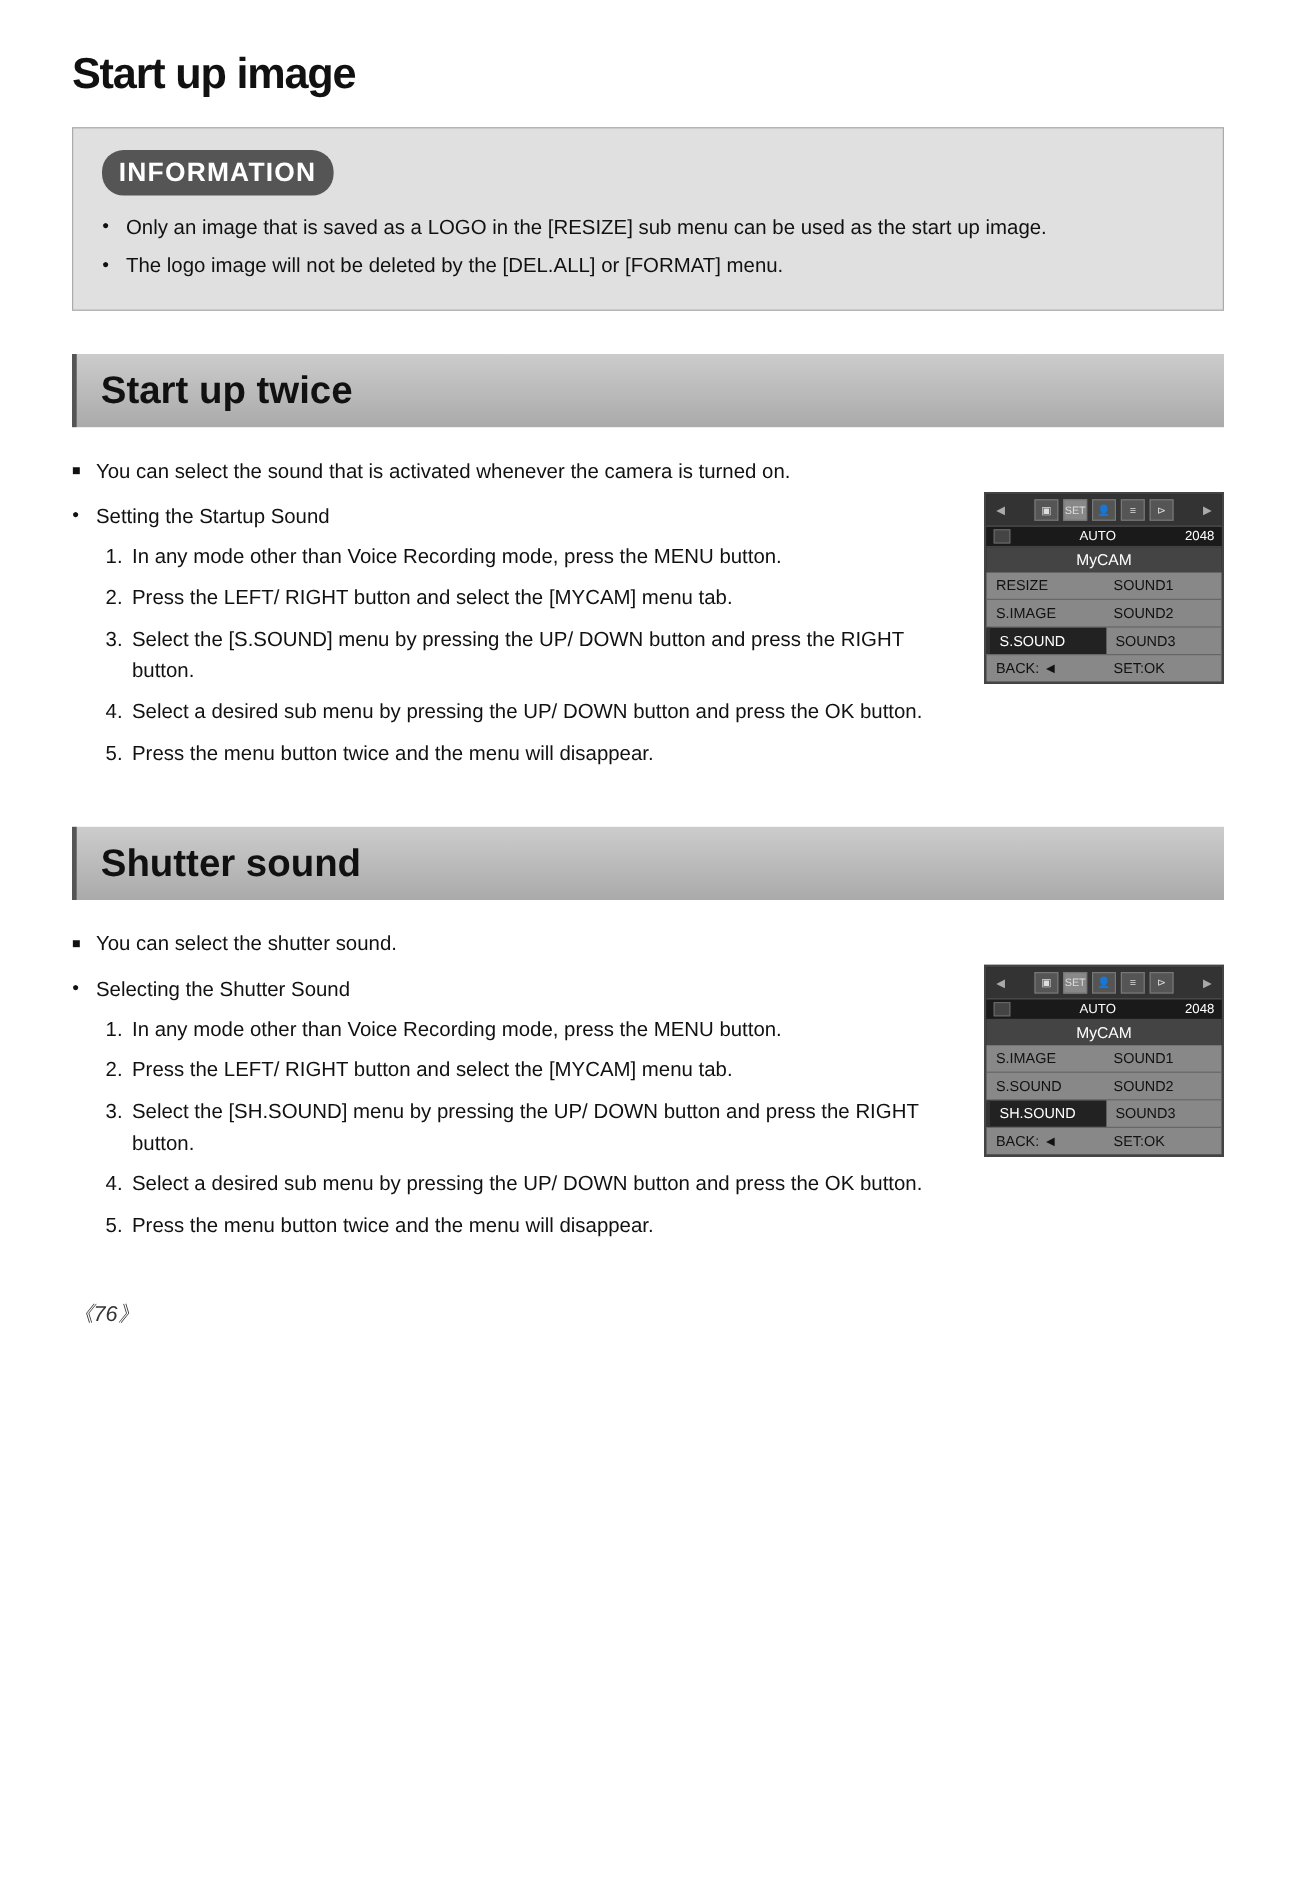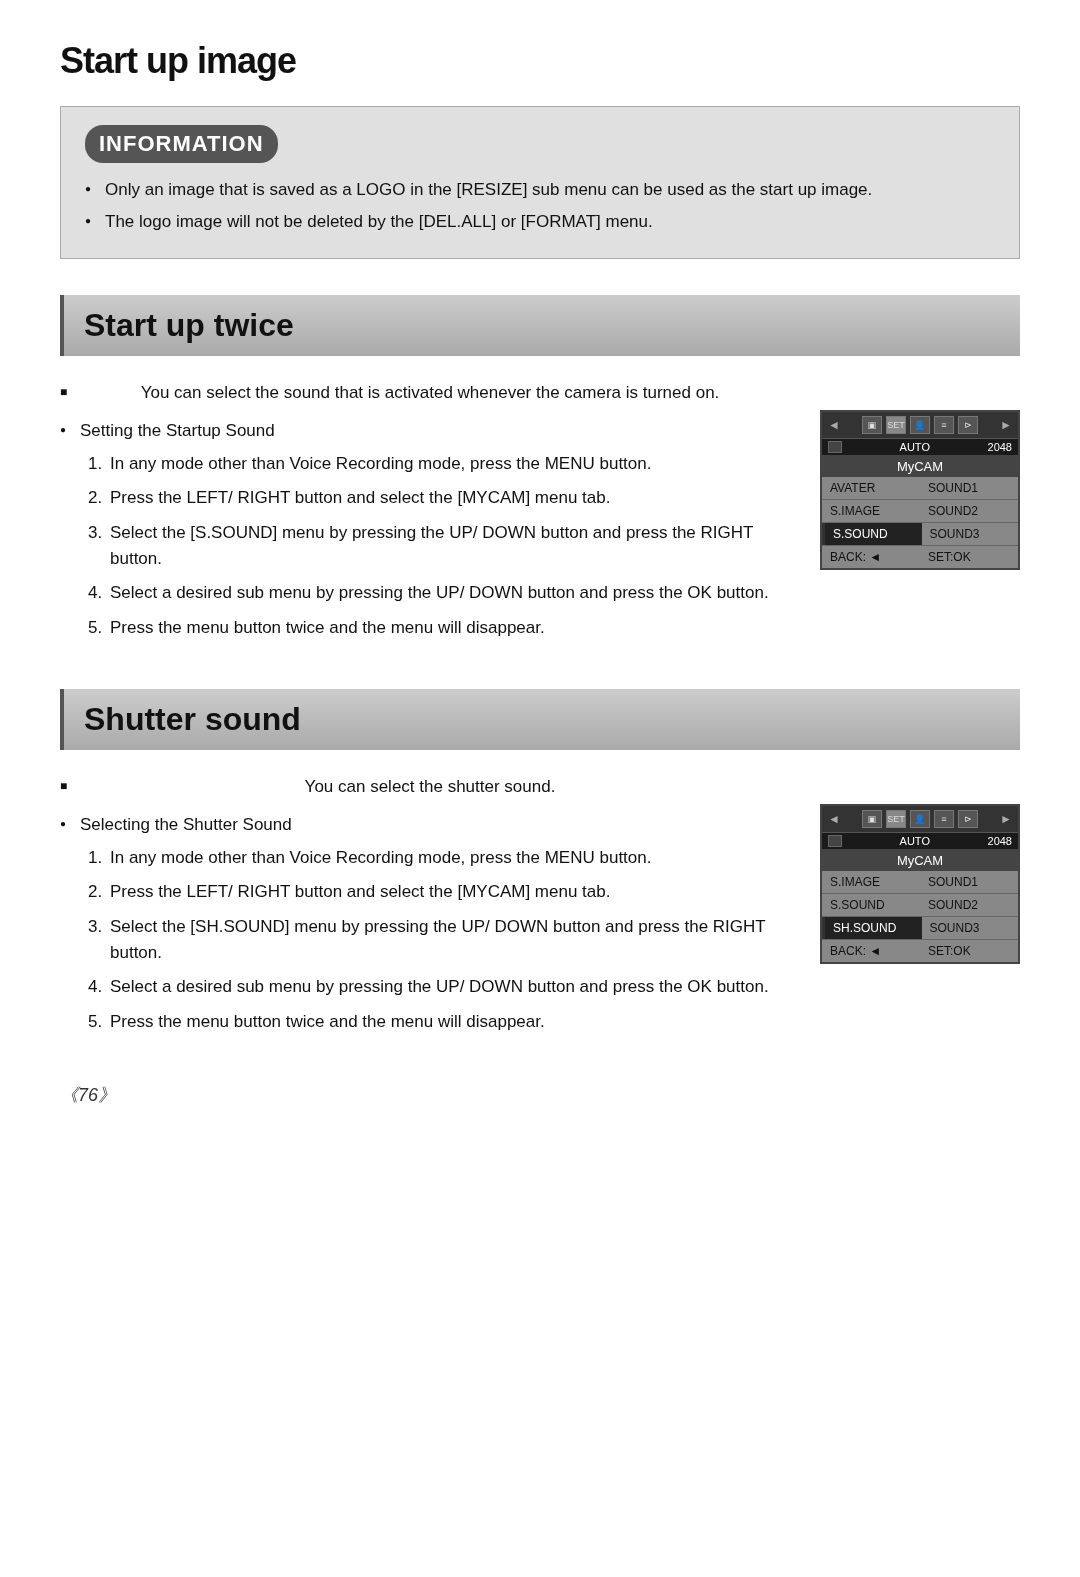--- a/index.html
+++ b/index.html
@@ -86,21 +86,20 @@
       flex: 1;
     }
 
     .section-text .main-bullet {
       font-size: 17px;
       color: #111111;
       margin-bottom: 12px;
       padding-left: 20px;
       position: relative;
       line-height: 1.5;
-      text-align: center;
     }
 
     .section-text .main-bullet::before {
       content: "■";
       position: absolute;
       left: 0;
       font-size: 12px;
       top: 3px;
     }
 
@@ -310,21 +309,21 @@
       <span class="cam-arrow">►</span>
     </div>
     <div class="cam-status">
       <div class="rec-icon"></div>
       <span class="auto-text">AUTO</span>
       <span class="num">2048</span>
     </div>
     <div class="cam-title">MyCAM</div>
     <div class="cam-menu">
       <div class="cam-menu-row">
-        <div class="cam-cell">AVATER</div>
+        <div class="cam-cell">RESIZE</div>
         <div class="cam-cell">SOUND1</div>
       </div>
       <div class="cam-menu-row">
         <div class="cam-cell">S.IMAGE</div>
         <div class="cam-cell">SOUND2</div>
       </div>
       <div class="cam-menu-row">
         <div class="cam-cell left-border highlighted">S.SOUND</div>
         <div class="cam-cell">SOUND3</div>
       </div>

